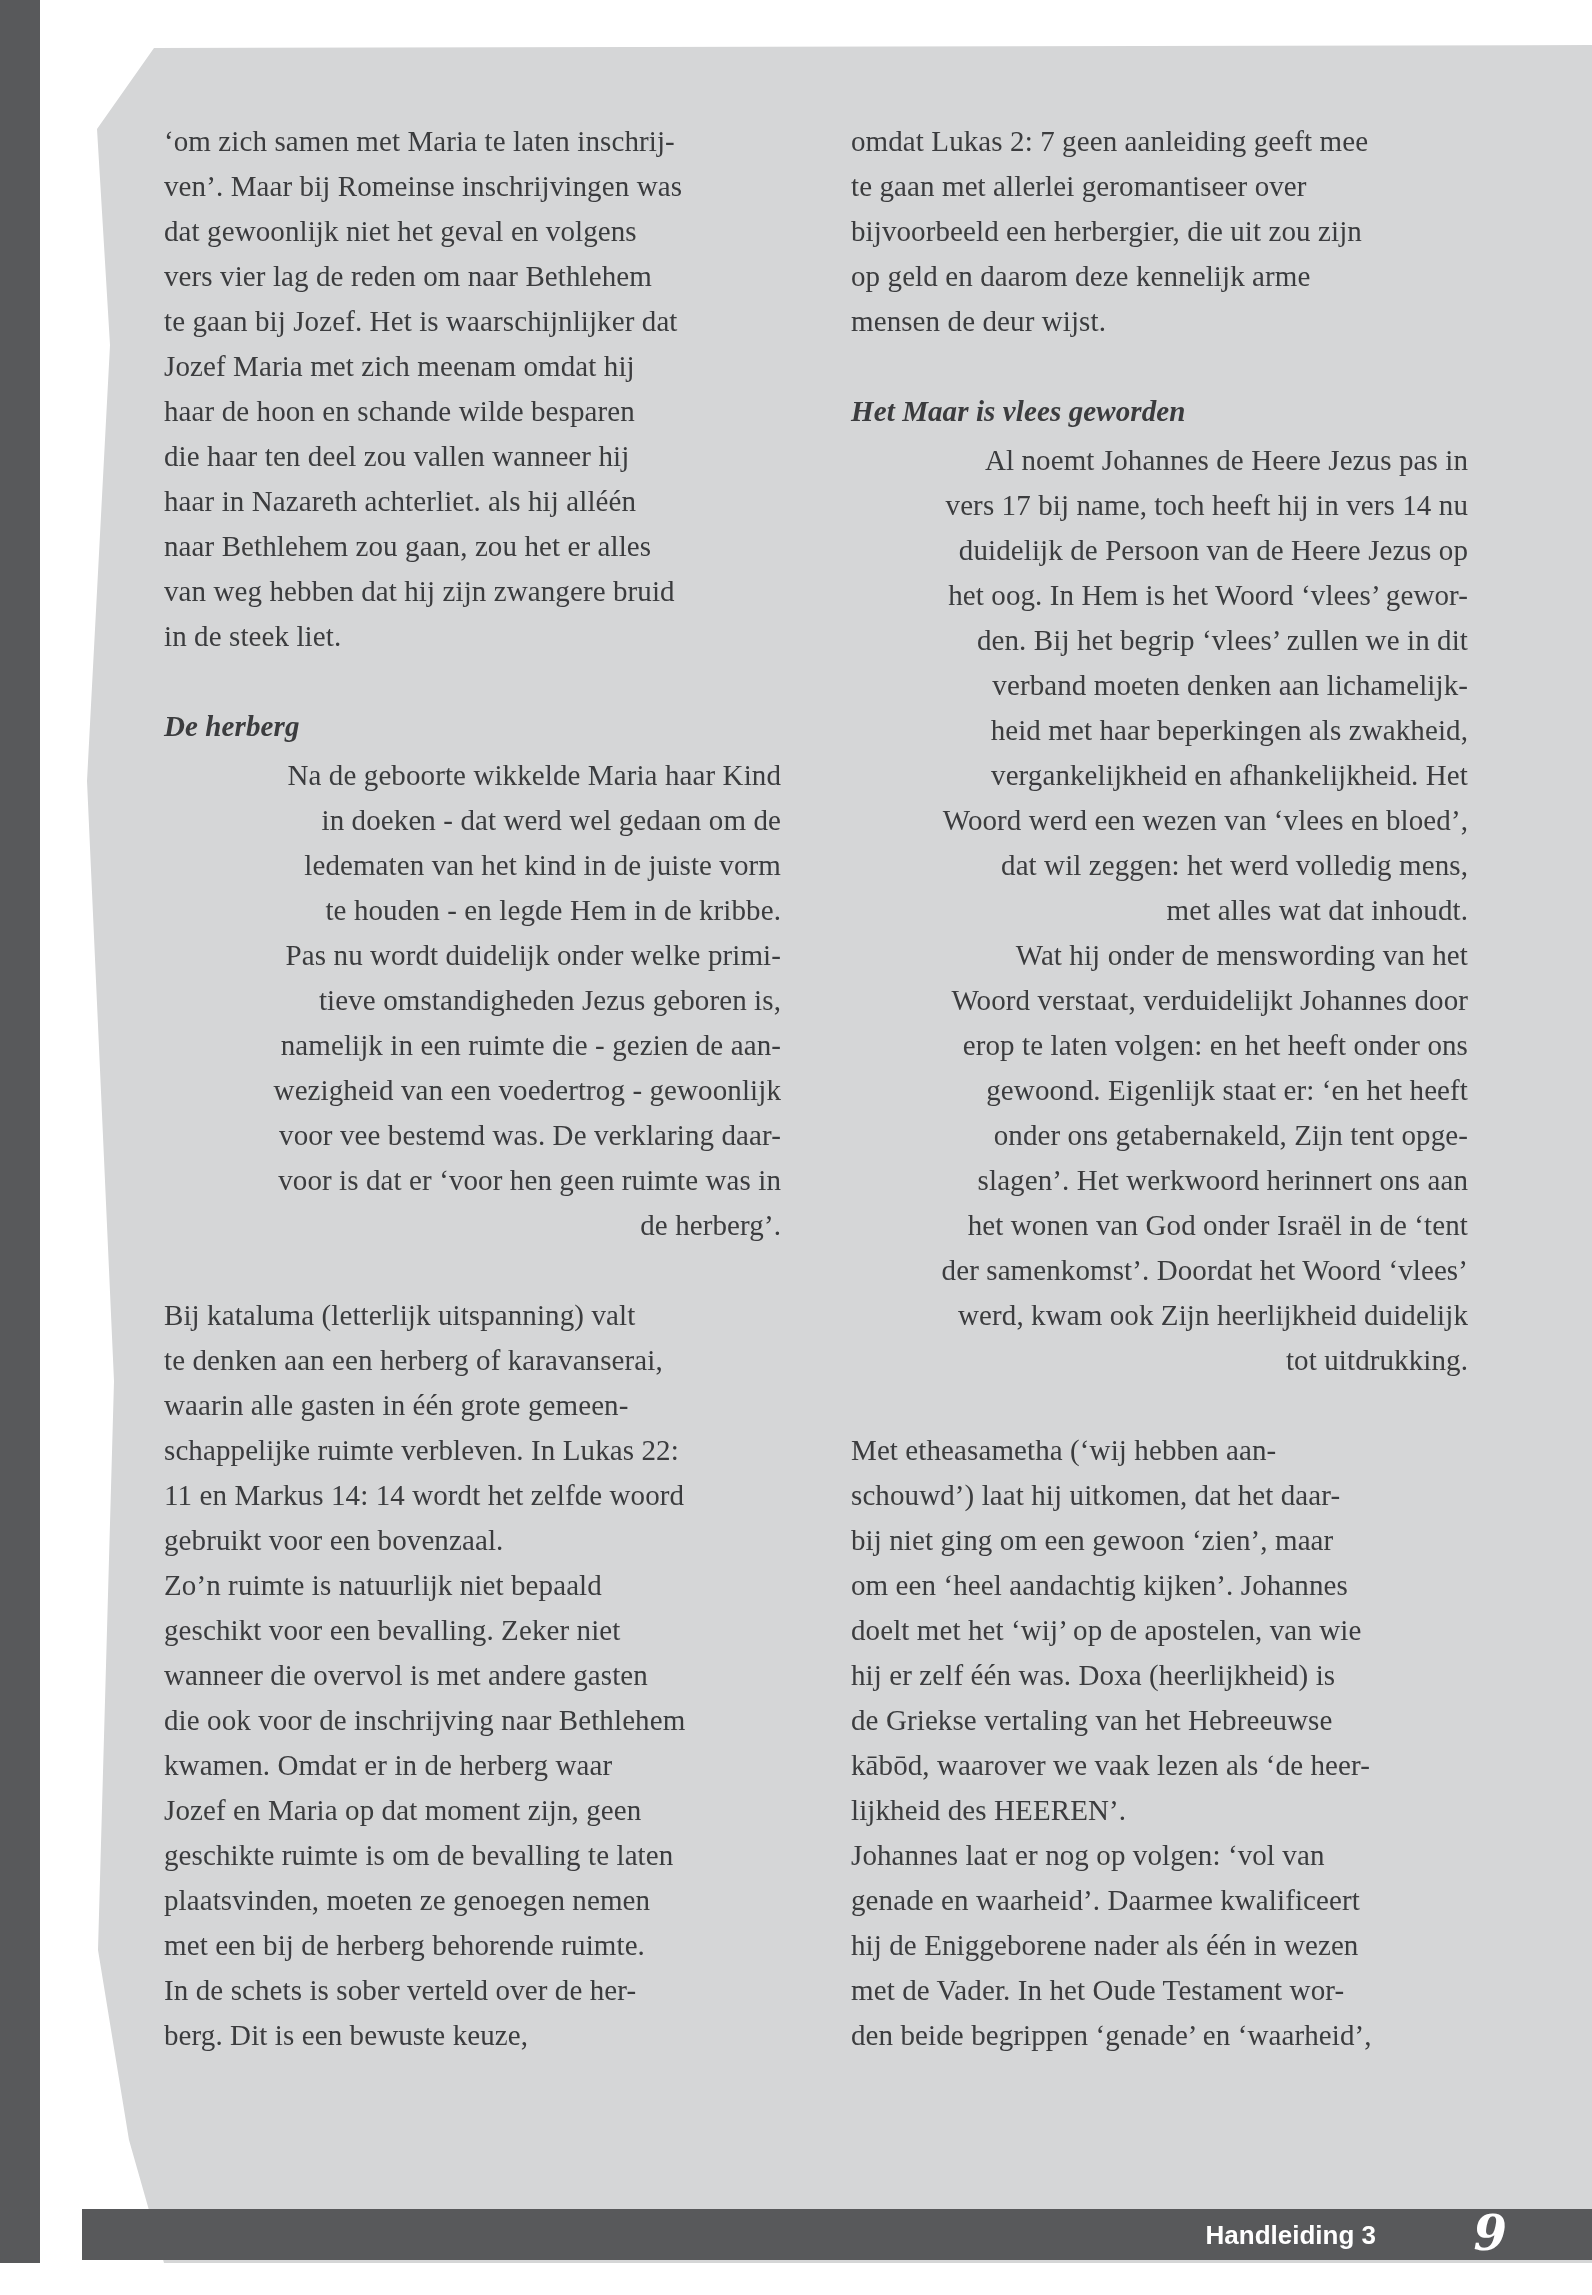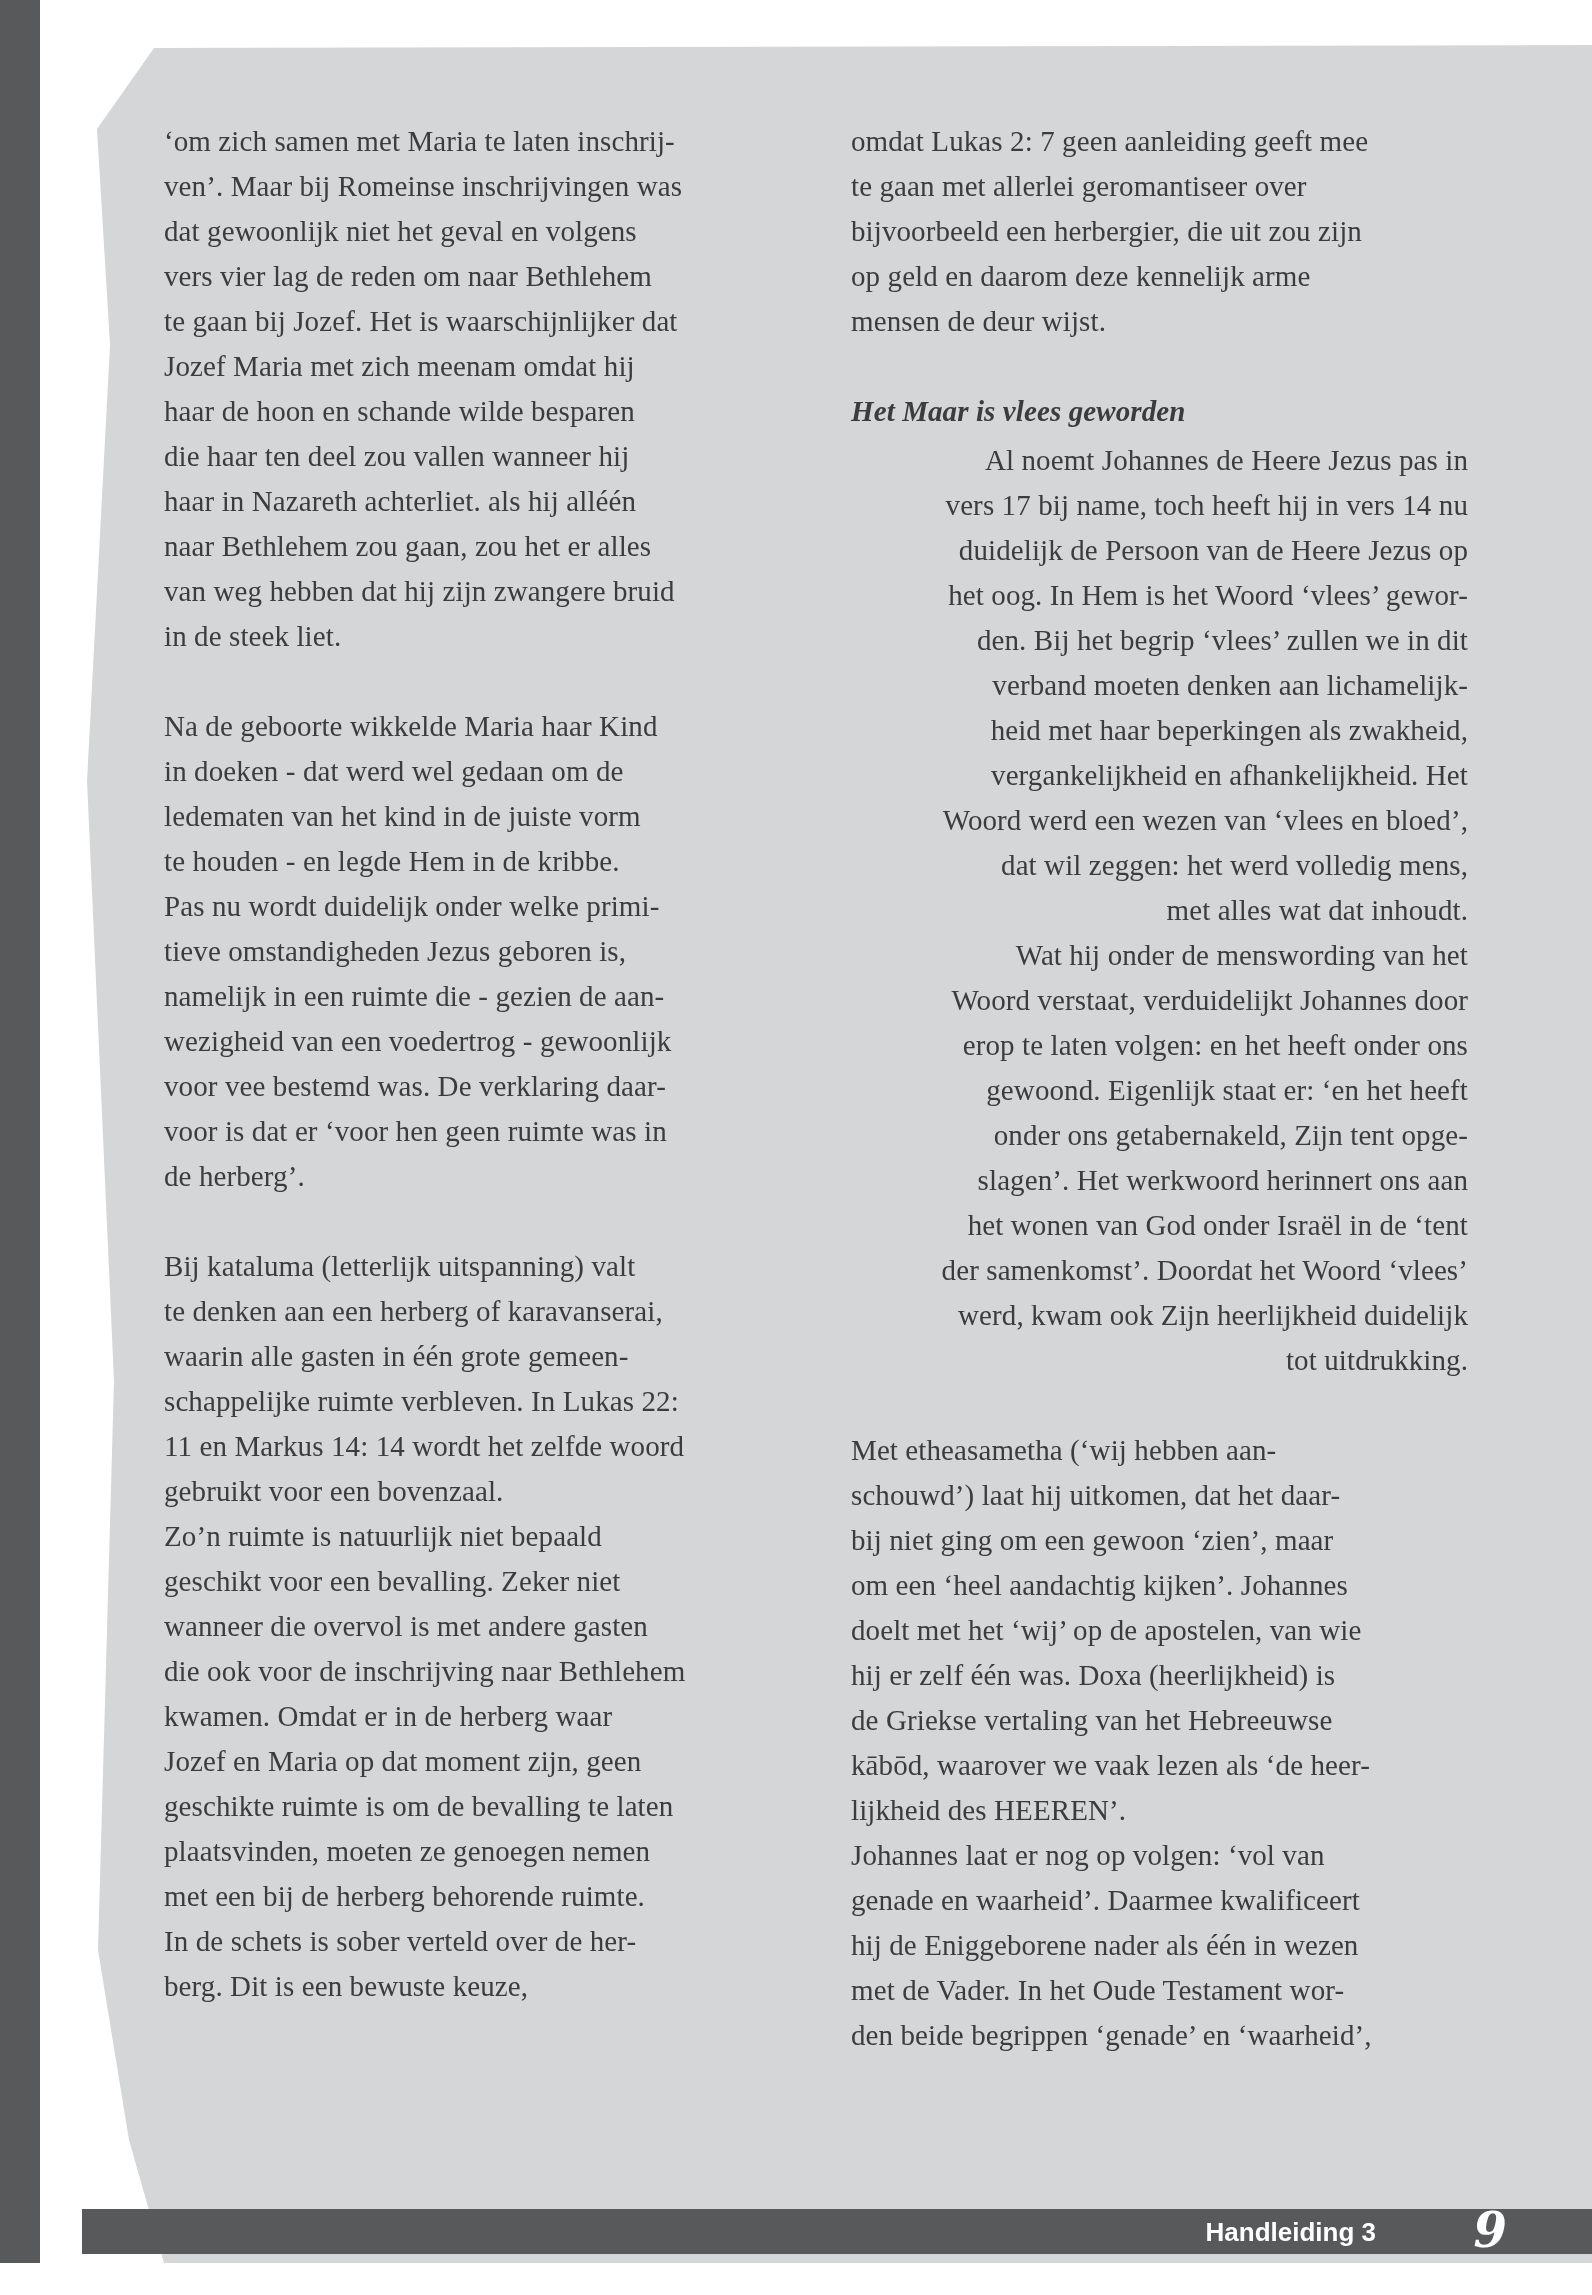--- a/index.html
+++ b/index.html
@@ -70,21 +70,21 @@
   }
   .heading {
     font-weight: bold;
     font-style: italic;
   }
   .footer-bar {
     position: absolute;
     left: 82px;
     top: 2209px;
     width: 1510px;
-    height: 45px;
+    height: 51px;
     background: var(--band, #58595b);
   }
   .footer-label {
     position: absolute;
     right: 216px;
     top: 50%;
     transform: translateY(-50%);
     color: var(--footer_text, #ffffff);
     font-family: "Liberation Sans", sans-serif;
     font-weight: bold;
@@ -115,20 +115,21 @@
 dat gewoonlijk niet het geval en volgens
 vers vier lag de reden om naar Bethlehem
 te gaan bij Jozef. Het is waarschijnlijker dat
 Jozef Maria met zich meenam omdat hij
 haar de hoon en schande wilde besparen
 die haar ten deel zou vallen wanneer hij
 haar in Nazareth achterliet. als hij alléén
 naar Bethlehem zou gaan, zou het er alles
 van weg hebben dat hij zijn zwangere bruid
 in de steek liet.</div>
+        <div class="block heading">De herberg</div>
         <div class="block paragraph">Na de geboorte wikkelde Maria haar Kind
 in doeken - dat werd wel gedaan om de
 ledematen van het kind in de juiste vorm
 te houden - en legde Hem in de kribbe.
 Pas nu wordt duidelijk onder welke primi-
 tieve omstandigheden Jezus geboren is,
 namelijk in een ruimte die - gezien de aan-
 wezigheid van een voedertrog - gewoonlijk
 voor vee bestemd was. De verklaring daar-
 voor is dat er ‘voor hen geen ruimte was in

